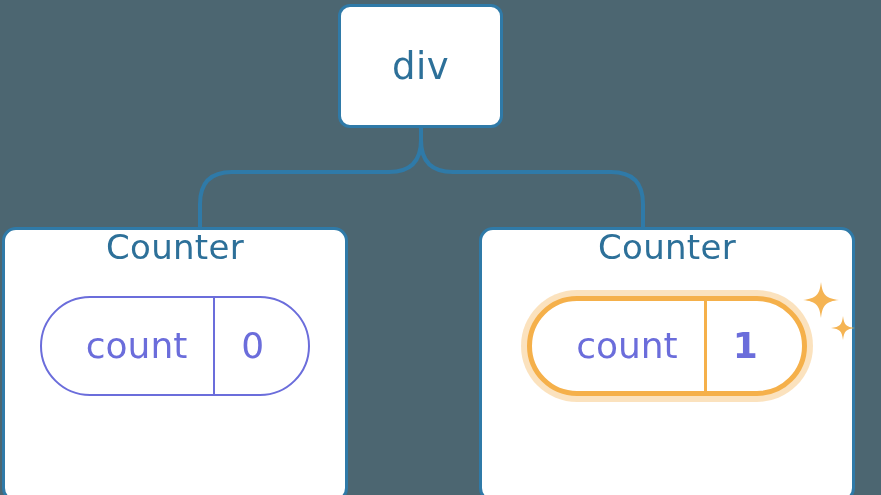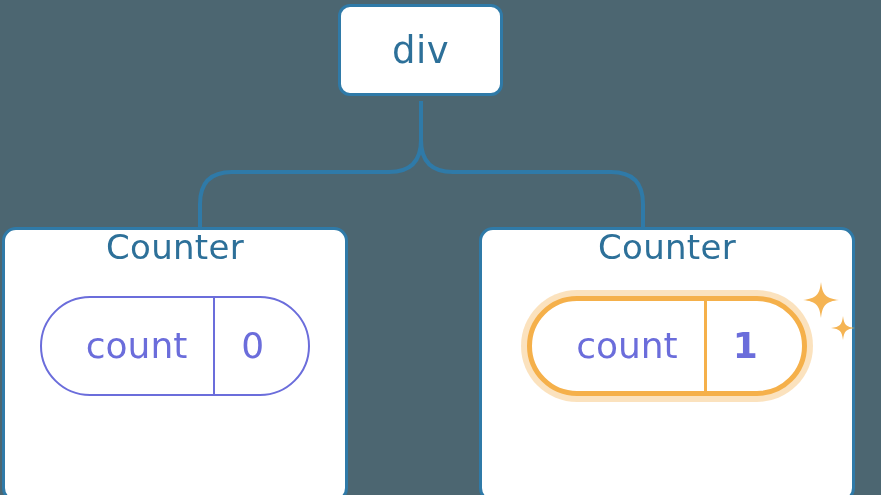--- a/index.html
+++ b/index.html
@@ -37,21 +37,21 @@
     background: #ffffff;
     border: 3px solid #2f7aa8;
     border-radius: 12px;
     box-sizing: border-box;
   }
 
   .node-root {
     left: 338px;
     top: 4px;
     width: 165px;
-    height: 92px;
+    height: 124px;
     display: flex;
     align-items: center;
     justify-content: center;
   }
 
   .node-root .node-label {
     font-size: 37px;
     color: #2d7099;
     letter-spacing: 0.5px;
     line-height: 1;

